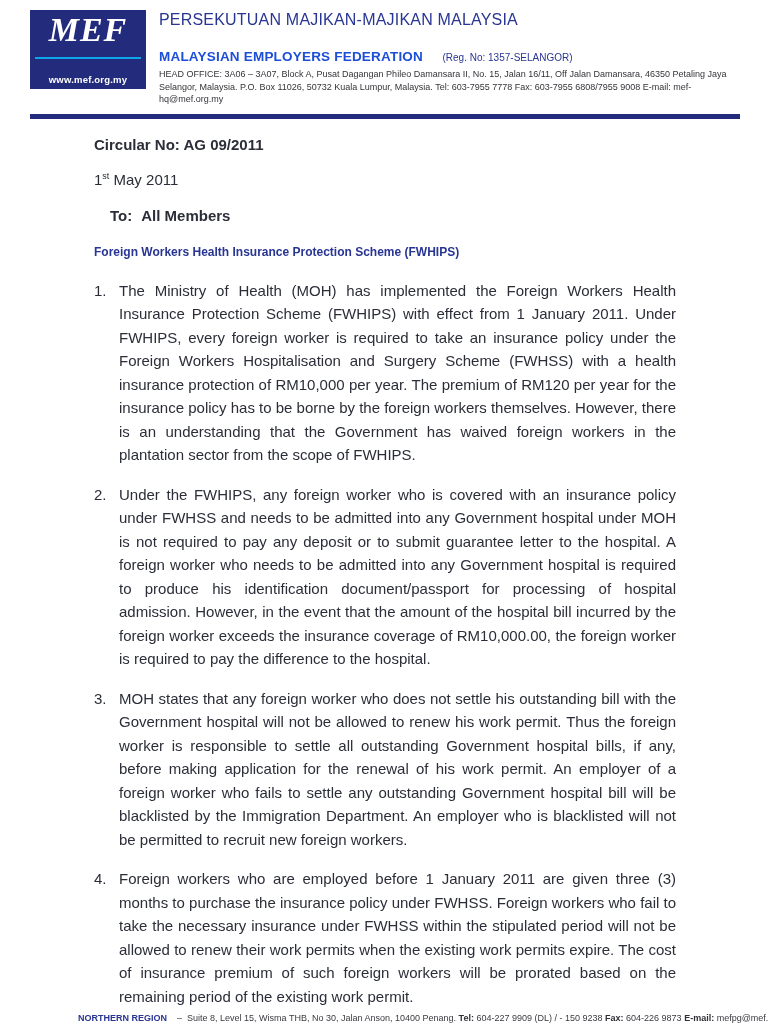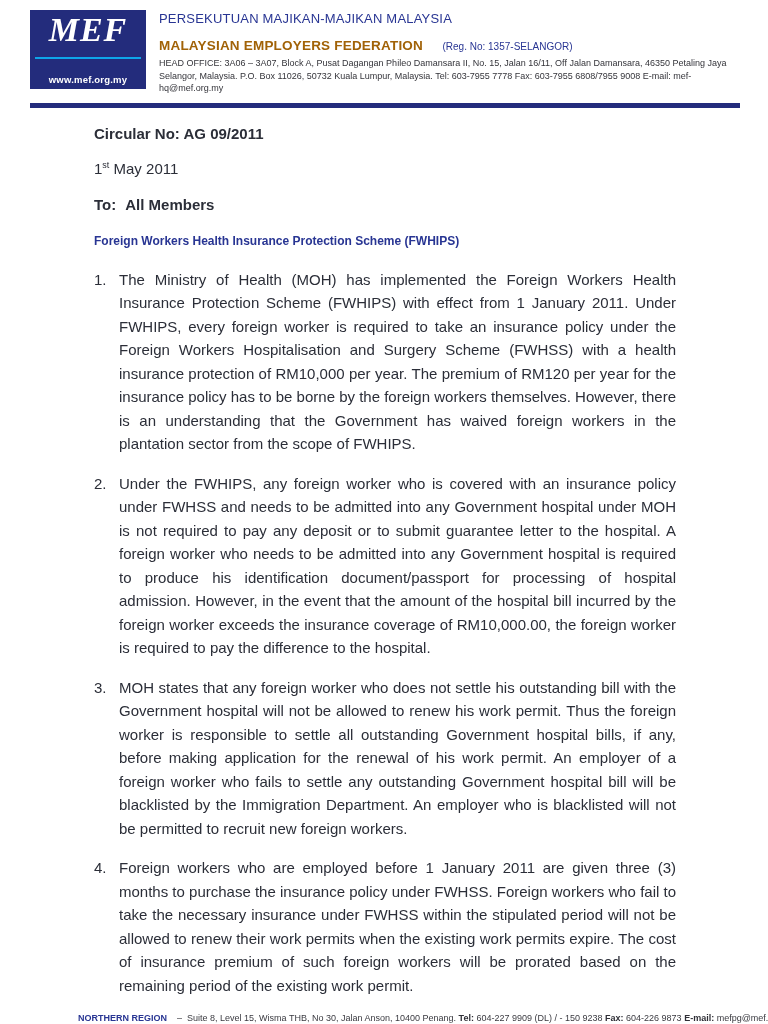--- a/index.html
+++ b/index.html
@@ -48,27 +48,27 @@
     color: #ffffff;
     font-size: 9.5px;
     font-weight: 700;
     text-align: center;
     padding-top: 15px;
     letter-spacing: 0.2px;
   }
   .org-block { flex: 1; padding-top: 1px; }
   .org-malay {
     color: #283593;
-    font-size: 13px;
+    font-size: 16px;
     letter-spacing: 0.2px;
-    margin-bottom: 10px;
+    margin-bottom: 18px;
   }
   .org-english-row { margin-bottom: 3px; }
   .org-english {
-    color: #a16207;
+    color: #1d4ed8;
     font-size: 13.5px;
     font-weight: 700;
     letter-spacing: 0.2px;
   }
   .reg-no { color: #283593; font-size: 10px; margin-left: 15px; }
   .addr { color: #34343a; font-size: 9px; line-height: 12.5px; }
 
   .rule {
     height: 5px;
     background: #232c7c;
@@ -78,21 +78,21 @@
   
   .doc-body {
     padding: 14px 92px 0 94px;
     color: #2b2e38;
     font-size: 15px;
     line-height: 23.5px;
   }
   .circular-no { font-weight: 700; margin: 0 0 12px 0; }
   .date-line { margin: 0 0 12px 0; }
   .date-line sup { font-size: 9px; line-height: 0; vertical-align: super; }
-  .to-line { font-weight: 700; margin: 0 0 14px 0; }
+  .to-line { font-weight: 700; margin: 0 0 14px 16px; }
   .to-line .to-value { margin-left: 9px; }
   .doc-title {
     color: #283593;
     font-size: 12px;
     font-weight: 700;
     margin: 0 0 14px 0;
   }
   .para-list { list-style: none; margin: 0; padding: 0; }
   .para {
     position: relative;

